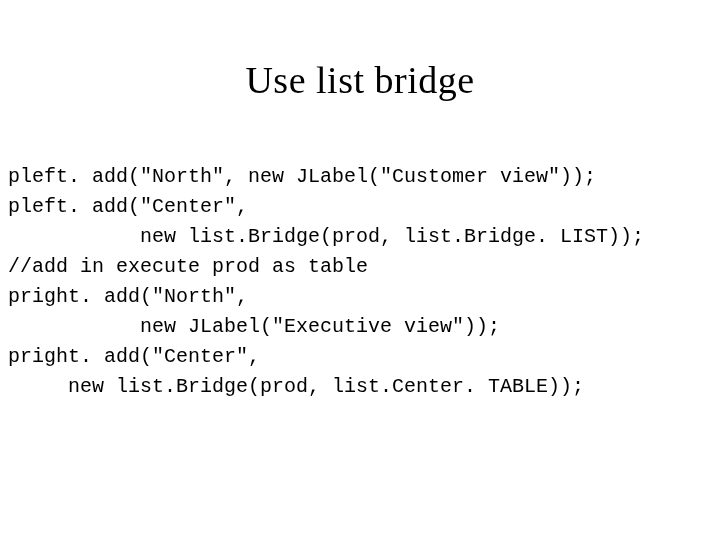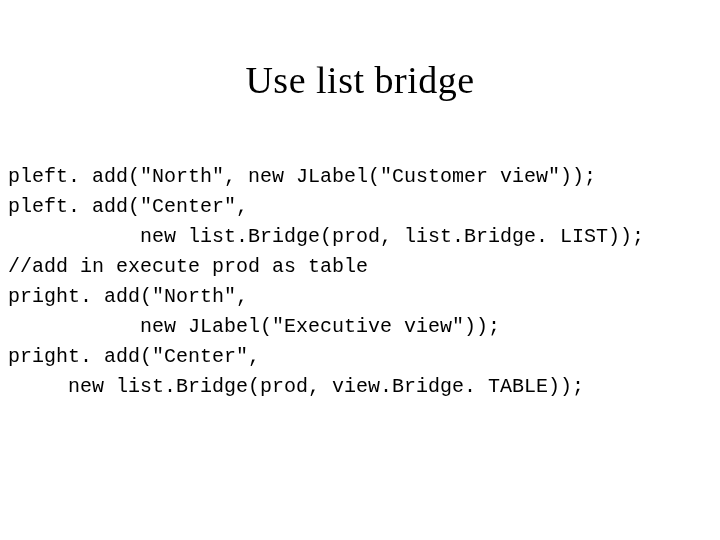--- a/index.html
+++ b/index.html
@@ -40,15 +40,15 @@
 <div class="slide">
   <div class="title">Use list bridge</div>
   <div class="code-block">
 <span>pleft. add("North", new JLabel("Customer view"));</span>
 <span>pleft. add("Center",</span>
 <span>           new list.Bridge(prod, list.Bridge. LIST));</span>
 <span>//add in execute prod as table</span>
 <span>pright. add("North",</span>
 <span>           new JLabel("Executive view"));</span>
 <span>pright. add("Center",</span>
-<span>     new list.Bridge(prod, view.Bridge. TABLE));</span>
+<span>     new list.Bridge(prod, list.Center. TABLE));</span>
 </div>
 </div>
 
 </body></html>

